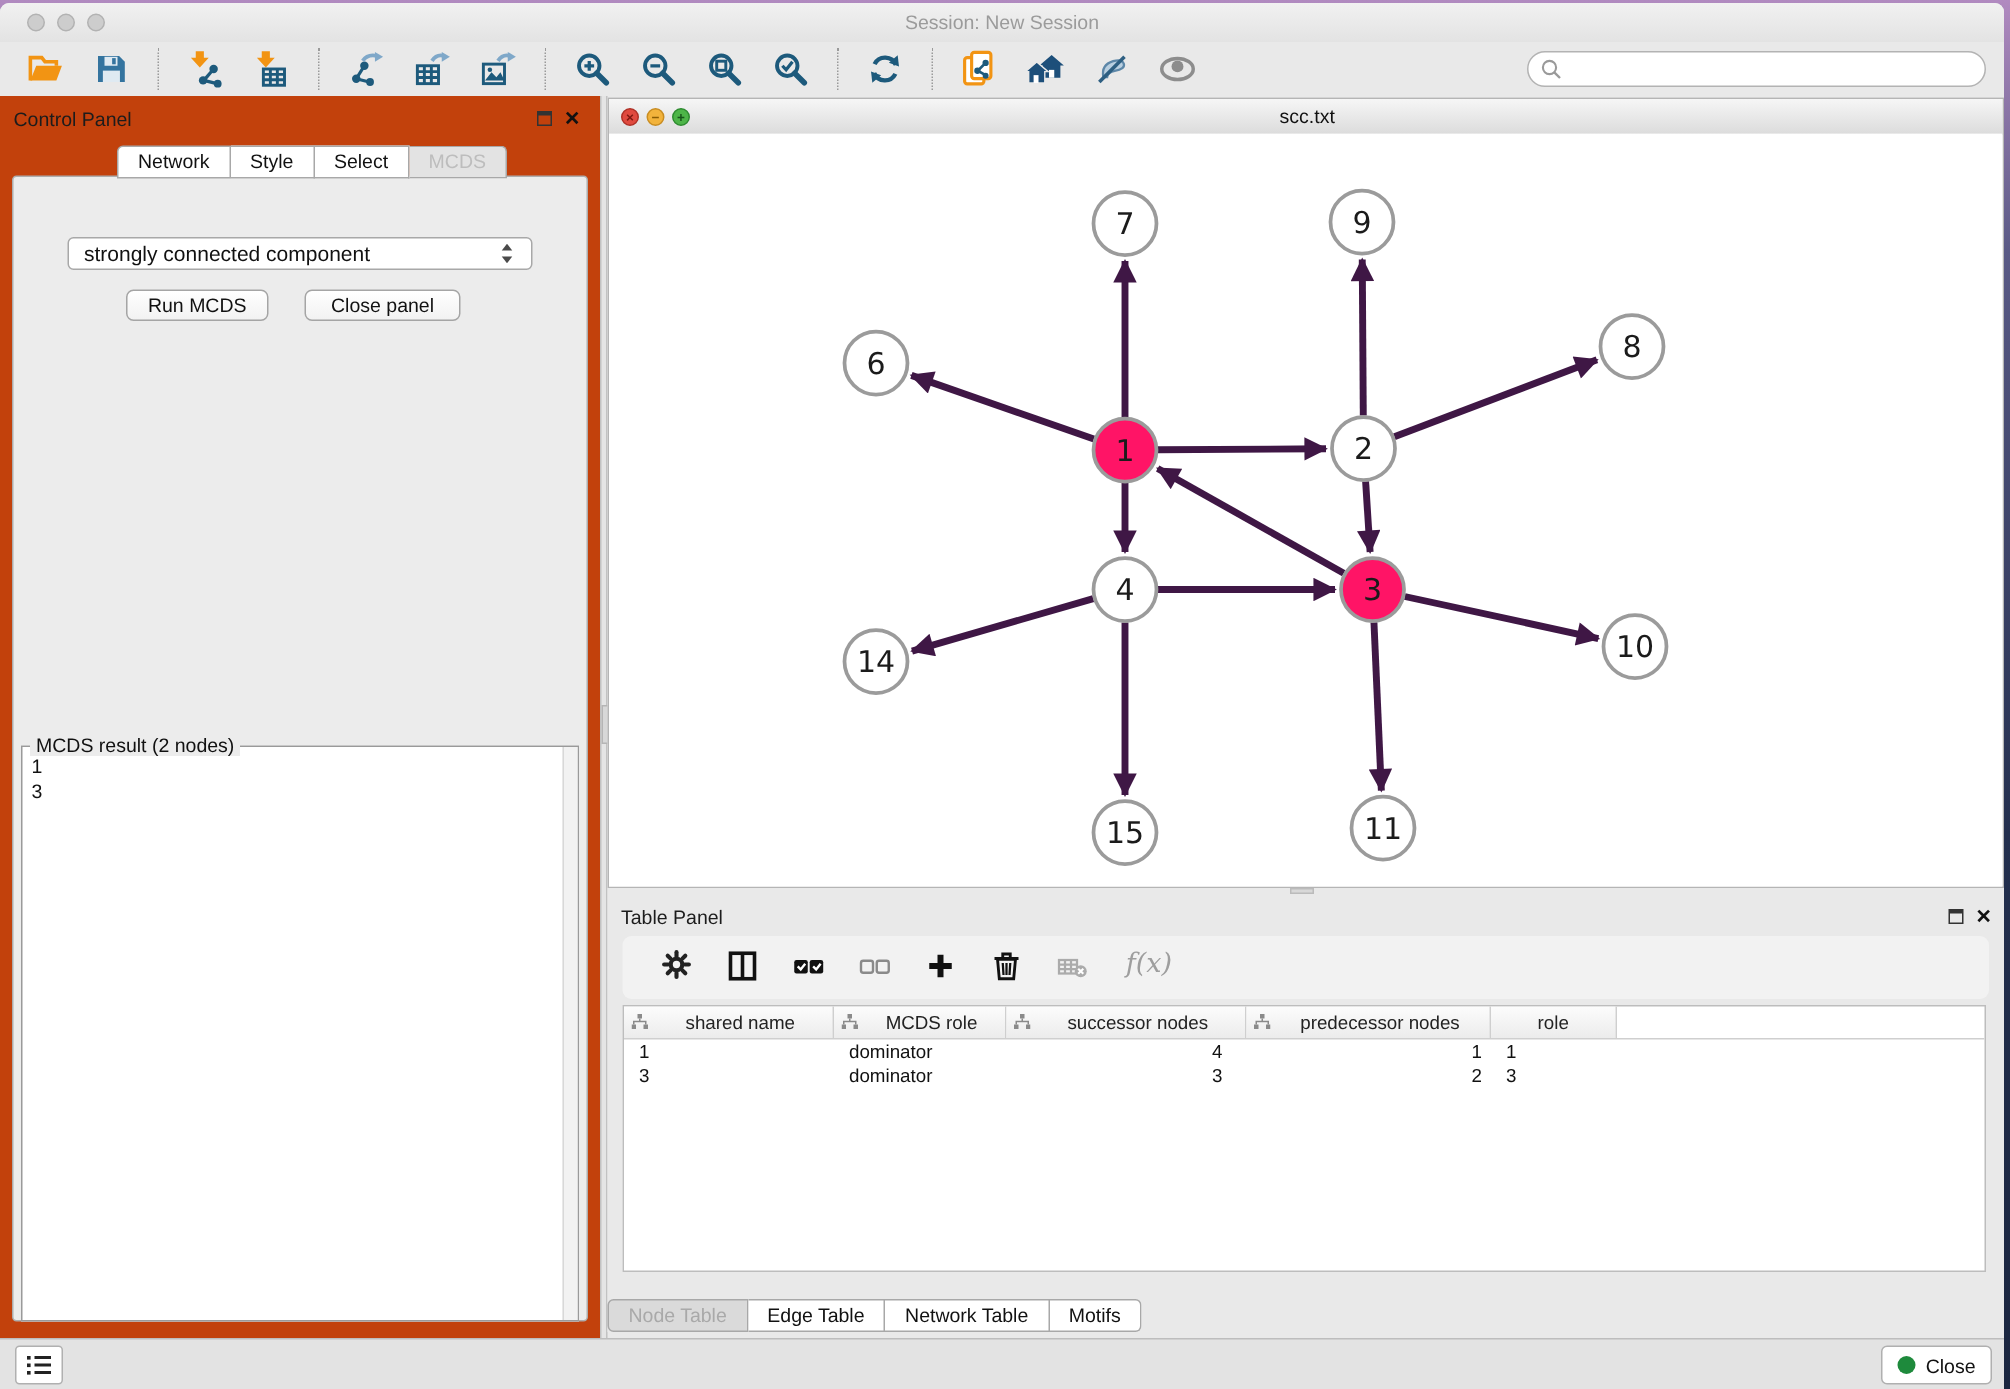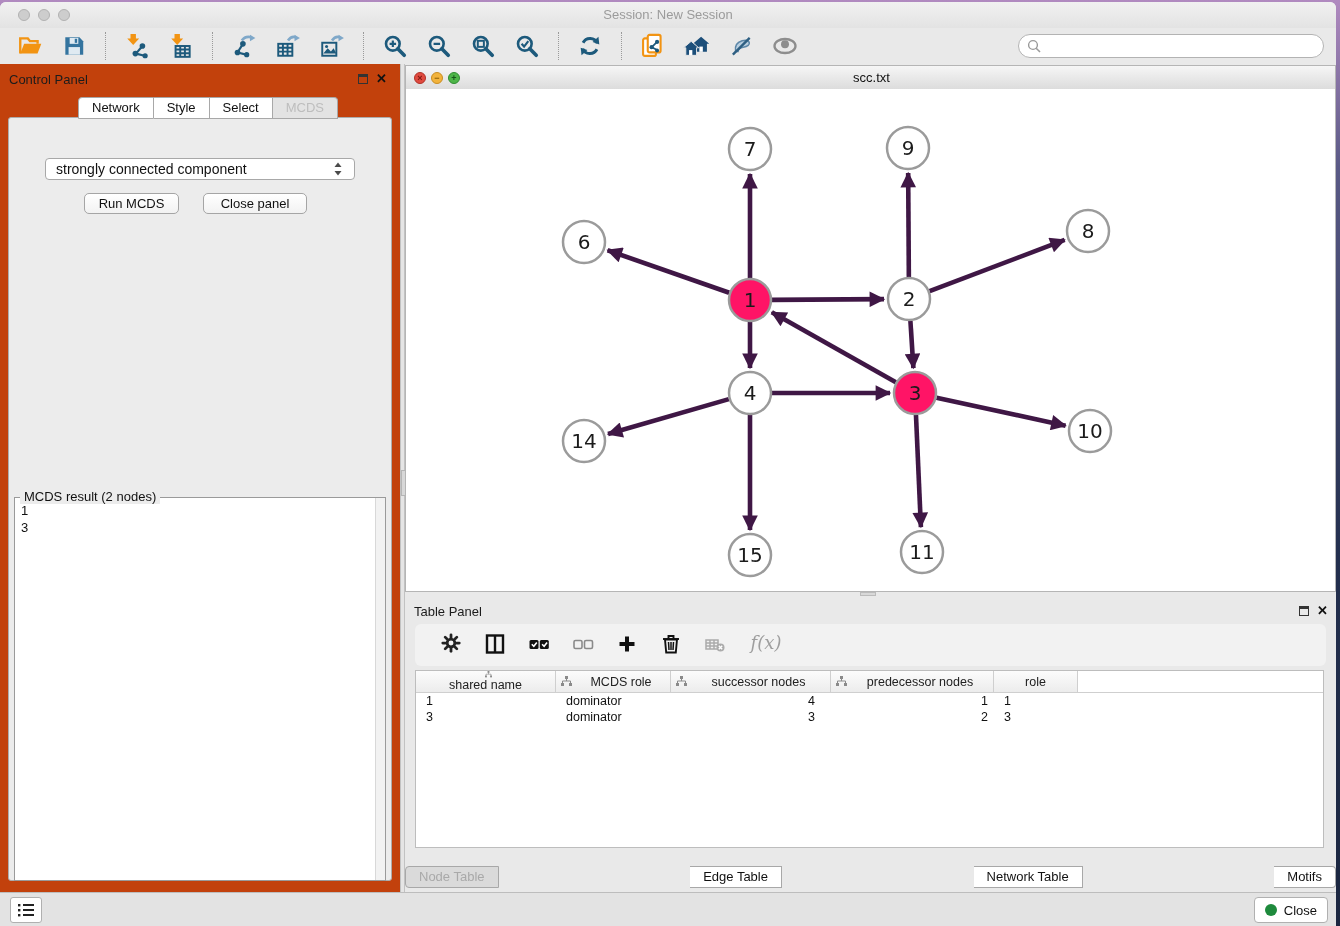--- a/index.html
+++ b/index.html
@@ -79,21 +79,21 @@
   .fx{font-family:"DejaVu Serif",serif;font-style:italic;font-size:18px;color:#9e9e9e;}
   .table-box{position:absolute;left:10px;right:12px;top:74px;height:178px;background:#fff;
     border:1px solid #bdbdbd;box-sizing:border-box;overflow:hidden;}
   .thead{display:flex;height:21px;border-bottom:1px solid #cfcfcf;}
   .th{background:linear-gradient(#fcfcfc,#ececec);border-right:1px solid #cfcfcf;
     display:flex;align-items:center;font-size:12.5px;color:#222;box-sizing:border-box;}
   .th .icon{margin-left:5px;}
   .th .lbl{flex:1;text-align:center;padding:0 4px;}
   .trow{display:flex;height:16px;font-size:12.5px;color:#111;}
   .td{box-sizing:border-box;padding:0 2px;line-height:16px;overflow:hidden;white-space:nowrap;}
-  .tp-tabs{position:absolute;left:0;right:0;top:270px;display:flex;justify-content:space-between;}
+  .tp-tabs{position:absolute;left:0;right:0;top:270px;display:flex;justify-content:flex-start;}
   .tp-tabs .tab{border-radius:0;}
   .tp-tabs .tab:first-child{border-radius:4px 0 0 4px;border-left:1px solid #a8a8a8;}
   .tp-tabs .tab:last-child{border-radius:0 4px 4px 0;}
   .tp-tabs .tab.active{background:#dadada;color:#a9a9a9;}
   
   .statusbar{position:absolute;left:0;right:0;bottom:0;height:33px;background:#e3e3e3;border-top:1px solid #bdbdbd;}
   .status-left-btn{position:absolute;left:10px;top:4px;width:30px;height:24px;background:#fff;
     border:1px solid #b0b0b0;border-radius:3px;display:flex;align-items:center;justify-content:center;}
   .memory-btn{position:absolute;right:8px;top:4px;height:24px;background:#fff;border:1px solid #b0b0b0;
     border-radius:4px;display:flex;align-items:center;padding:0 10px;font-size:13px;color:#111;}
@@ -463,21 +463,21 @@
           <circle cx="17.5" cy="15.5" r="4" fill="#ababab"></circle>
           <path d="M15.8 13.8 l3.4 3.4 M19.2 13.8 l-3.4 3.4" stroke="#fff" stroke-width="1.4"></path>
         </svg>
       </div>
       <div class="tp-tool" style="width:40px">
         <span class="fx">f(x)</span>
       </div>
     </div>
     <div class="table-box">
       <div class="thead" id="thead">
-          <div class="th" style="width: 140px; flex-direction: column;">
+          <div class="th" style="width: 140px;">
             <svg class="icon" width="11" height="11" viewBox="0 0 11 11">
               <path d="M5.5 3 v2 M1.5 7 V5 h8 v2" stroke="#8a8a8a" fill="none"></path>
               <g fill="#8a8a8a">
                 <rect x="4" y="0" width="3" height="3"></rect>
                 <rect x="0" y="7" width="3" height="3"></rect>
                 <rect x="8" y="7" width="3" height="3"></rect>
               </g>
             </svg>
             <span class="lbl">shared name</span>
           </div>

